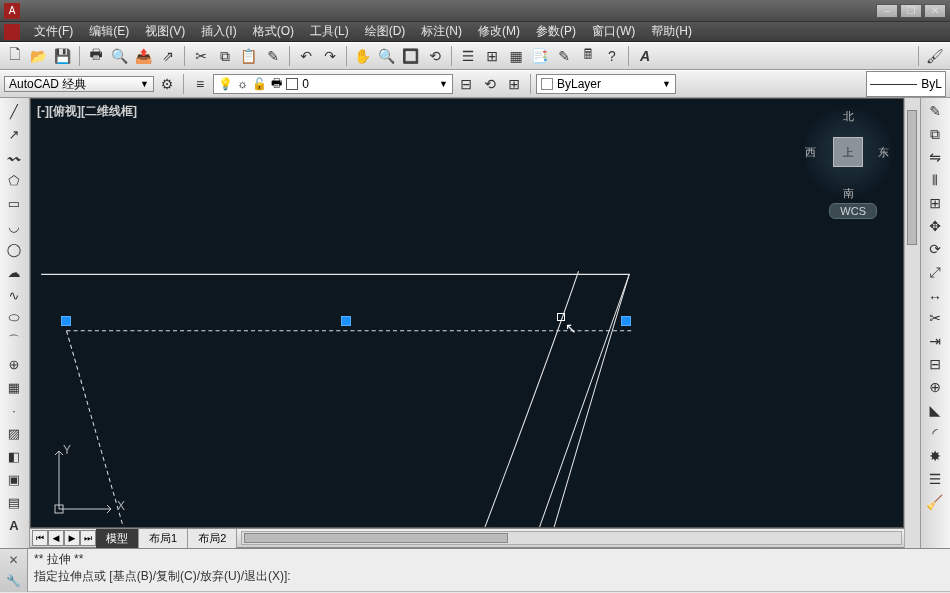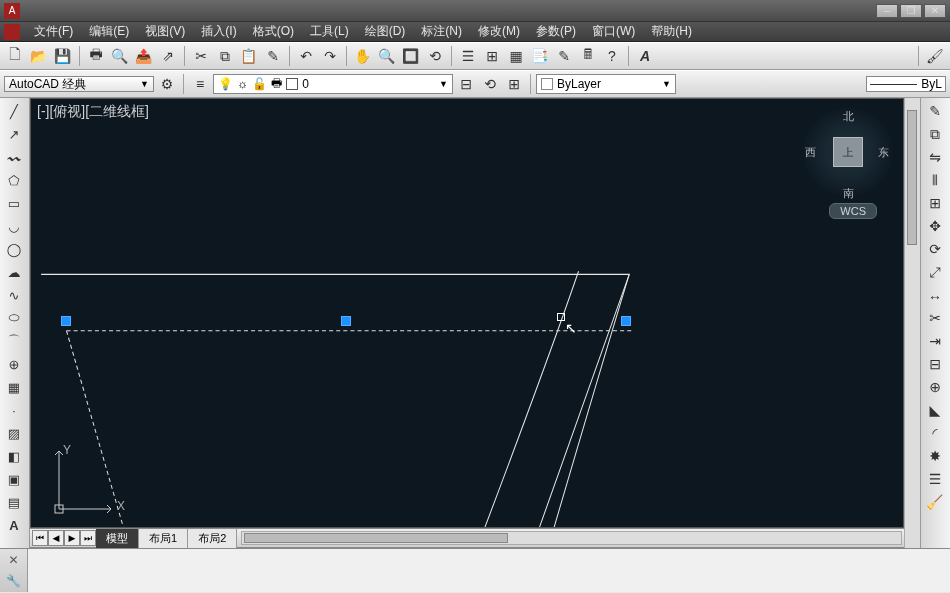--- a/index.html
+++ b/index.html
@@ -126,21 +126,21 @@
   .drawing-wrap { flex: 1; display: flex; flex-direction: column; min-width: 0; }
   .drawing {
     flex: 1;
     background: #0c1720;
     position: relative;
     border: 1px solid #555;
     overflow: hidden;
   }
   .viewport-label {
     position: absolute; top: 4px; left: 6px;
-    color: #d0d0d0; font-size: 14px;
+    color: #d0d0d0; font-size: 12px; font-weight: bold;
   }
   .grip {
     position: absolute;
     width: 10px; height: 10px;
     background: #1e90ff;
     border: 1px solid #50b0ff;
   }
   .cursor-grip {
     position: absolute;
     width: 8px; height: 8px;
@@ -266,21 +266,21 @@
     background: #fff;
     border: none;
     padding: 0 6px;
     font-size: 12px;
     color: #999;
     font-style: italic;
   }
   .linetype-combo {
     background: #fff;
     border: 1px solid #888;
-    height: 16px; min-width: 80px;
+    height: 26px; min-width: 80px;
     margin-left: 2px;
     display: flex; align-items: center; padding: 0 3px;
     gap: 4px;
   }
   .linetype-combo .line-sample {
     flex: 1; height: 0; border-top: 1px solid #333;
   }
 </style>
 </head>
 <body>
@@ -625,14 +625,18 @@
     </div>
   </div>
 </div>
 
 <div class="cmdarea">
   <div class="cmdhandle">
     <span>✕</span>
     <span>🔧</span>
   </div>
   <div class="cmdtext">
+    <div class="cmdhistory">
+      <div class="line">** 拉伸 **</div>
+      <div class="line">指定拉伸点或 [基点(B)/复制(C)/放弃(U)/退出(X)]:</div>
+    </div>
   </div>
 </div>
 
 </body></html>

